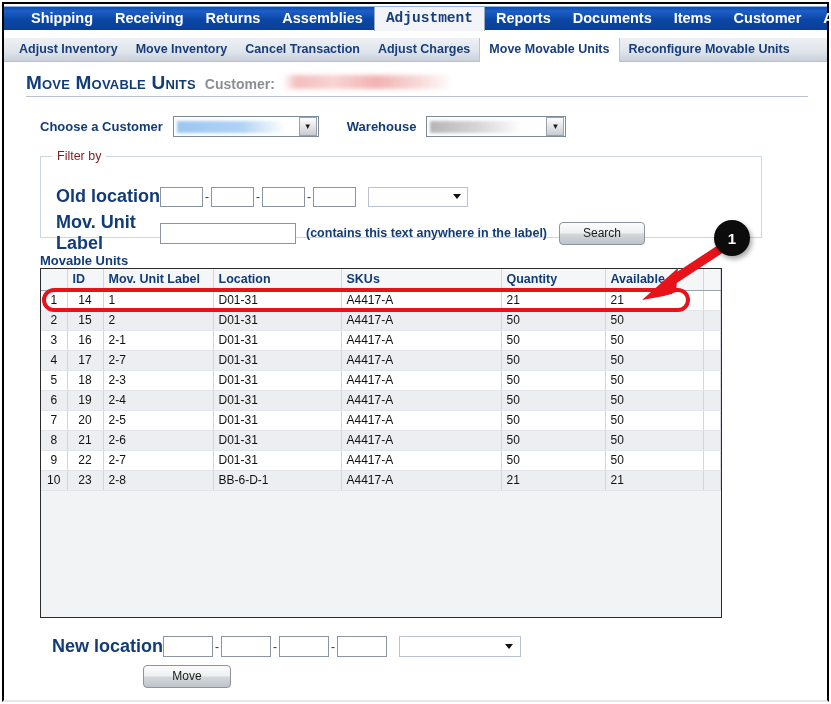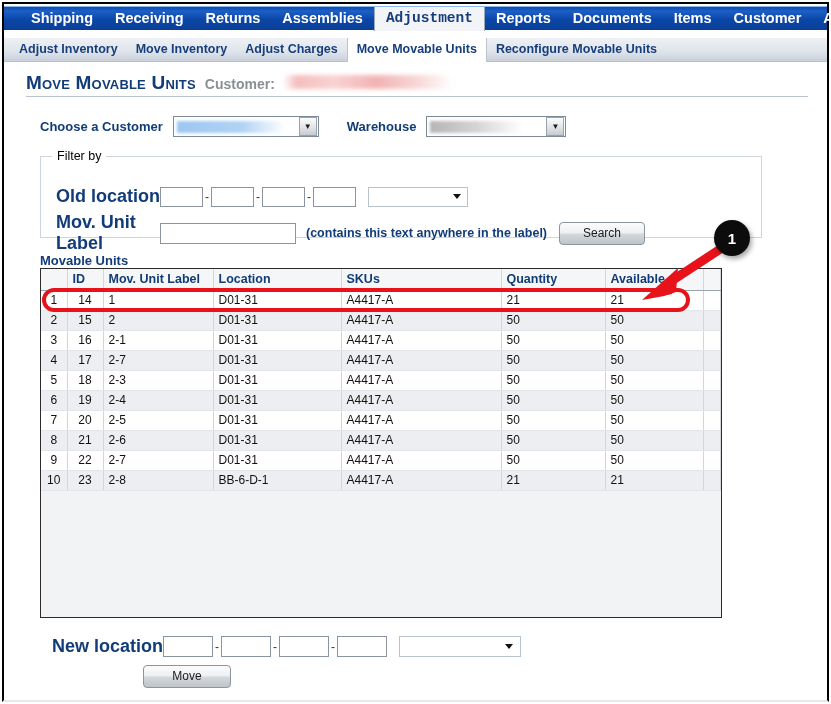--- a/index.html
+++ b/index.html
@@ -154,21 +154,21 @@
   .filterbox {
     position: absolute; left: 36px; top: 152px;
     width: 722px; height: 82px;
     border: 1px solid #cfd5dc;
     background: #ffffff;
   }
   .filterlegend {
     position: absolute; left: 48px; top: 145px;
     background: #ffffff;
     padding: 0 5px;
-    font-size: 12.5px; color: #000000;
+    font-size: 12.5px; color: #7f1d1d;
   }
   .frow { position: absolute; display: flex; align-items: center; }
   .frow.r1 { left: 52px; top: 182px; }
   .frow.r2 { left: 52px; top: 208px; }
   .flabel { font-size: 18px; font-weight: bold; color: #123c78; }
   .loc-in {
     height: 20px; width: 43px;
     border: 1px solid #8a95a1; background: #fff;
     outline: none; font-size: 12px; padding: 0 3px;
     font-family: "Liberation Sans", sans-serif;
@@ -306,20 +306,21 @@
         <div class="navitem">Reports</div>
         <div class="navitem">Documents</div>
         <div class="navitem">Items</div>
         <div class="navitem">Customer</div>
         <div class="navitem">Admin</div>
       </div>
 
     <div class="subnav">
         <div class="subitem">Adjust Inventory</div>
         <div class="subitem">Move Inventory</div>
+        <div class="subitem">Cancel Transaction</div>
         <div class="subitem">Adjust Charges</div>
         <div class="subitem active">Move Movable Units</div>
         <div class="subitem">Reconfigure Movable Units</div>
       </div>
 
     <div class="titlerow">
       <span class="pagetitle">Move Movable Units</span>
       <span class="custlabel">Customer:</span>
       <span class="redact"></span>
     </div>

